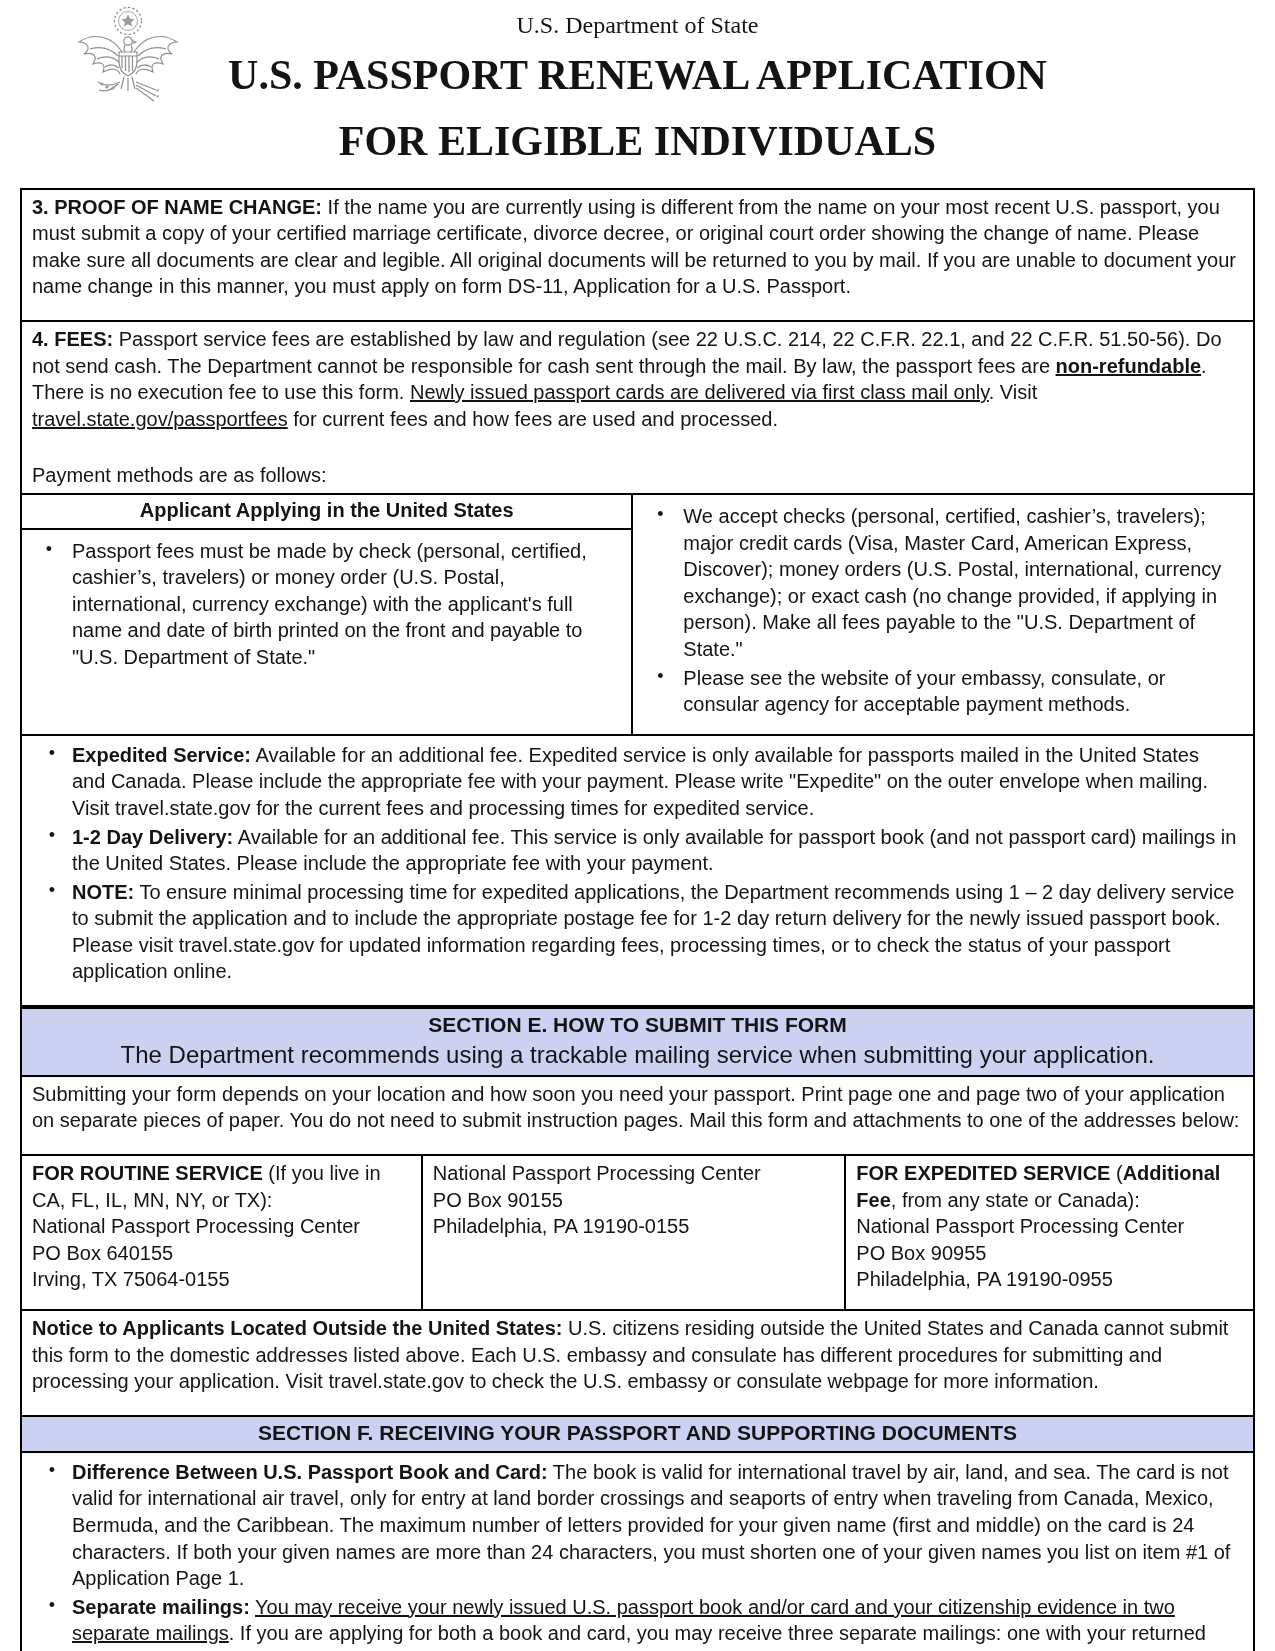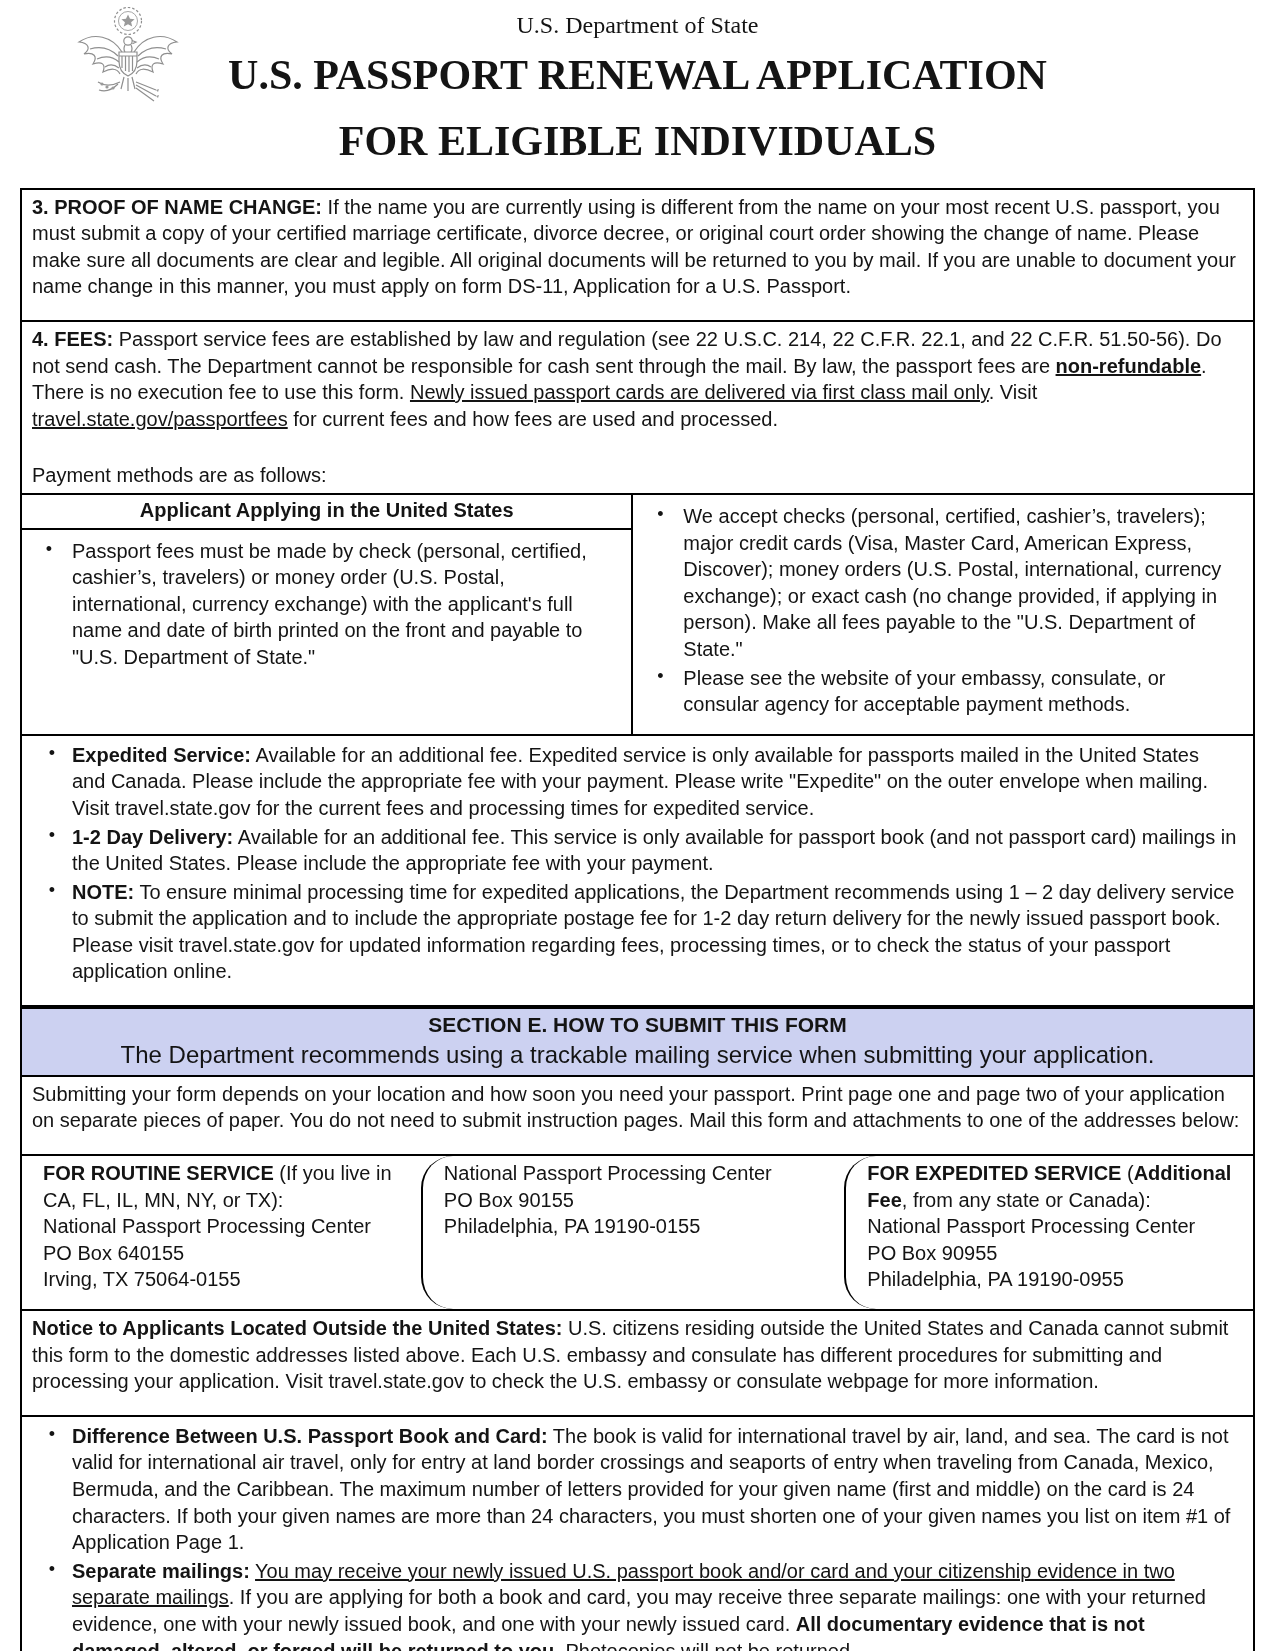--- a/index.html
+++ b/index.html
@@ -40,21 +40,21 @@
   .cell .bul .dot { flex:0 0 46px; }
 
   
   .pay-table { display:grid; grid-template-columns:49.5% 50.5%; border-top:2px solid #000; margin-top:4px; }
   .pay-col.right { border-left:2px solid #000; }
   .pay-head { font-weight:bold; text-align:center; padding:2px 8px 4px; border-bottom:2px solid #000; }
   .cell { padding:6px 4px 16px; }
 
   
   .addr-table { display:grid; grid-template-columns:32.4% 34.4% 33.2%; border-top:2px solid #000; }
-  .addr-col { padding:4px 21px 16px;border-radius:32px; }
+  .addr-col { padding:4px 10px 16px; }
   .addr-col + .addr-col { border-left:2px solid #000; }
   .addr-line { display:block; }
 </style>
 </head>
 <body>
 
 <div class="page">
 
   <div class="hdr">
     <span class="seal">
@@ -170,20 +170,23 @@
         <span class="addr-line">National Passport Processing Center</span>
         <span class="addr-line">PO Box 90955</span>
         <span class="addr-line">Philadelphia, PA 19190-0955</span>
       </div>
     </div>
 
     <div class="sec">
       <div><span class="b">Notice to Applicants Located Outside the United States:</span><span> U.S. citizens residing outside the United States and Canada cannot submit this form to the domestic addresses listed above. Each U.S. embassy and consulate has different procedures for submitting and processing your application. Visit travel.state.gov to check the U.S. embassy or consulate webpage for more information.</span></div>
     </div>
 
+    <div class="band">
+      <div class="band-title">SECTION F. RECEIVING YOUR PASSPORT AND SUPPORTING DOCUMENTS</div>
+    </div>
 
     <div class="sec">
       <div class="bul">
         <span class="dot">•</span>
         <span class="txt"><span class="b">Difference Between U.S. Passport Book and Card:</span><span> The book is valid for international travel by air, land, and sea. The card is not valid for international air travel, only for entry at land border crossings and seaports of entry when traveling from Canada, Mexico, Bermuda, and the Caribbean. The maximum number of letters provided for your given name (first and middle) on the card is 24 characters. If both your given names are more than 24 characters, you must shorten one of your given names you list on item #1 of Application Page 1.</span></span>
       </div>
       <div class="bul">
         <span class="dot">•</span>
         <span class="txt"><span class="b">Separate mailings:</span><span> </span><span class="u">You may receive your newly issued U.S. passport book and/or card and your citizenship evidence in two separate mailings</span><span>. If you are applying for both a book and card, you may receive three separate mailings: one with your returned evidence, one with your newly issued book, and one with your newly issued card. </span><span class="b">All documentary evidence that is not damaged, altered, or forged will be returned to you.</span><span> Photocopies will not be returned.</span></span>
       </div>

